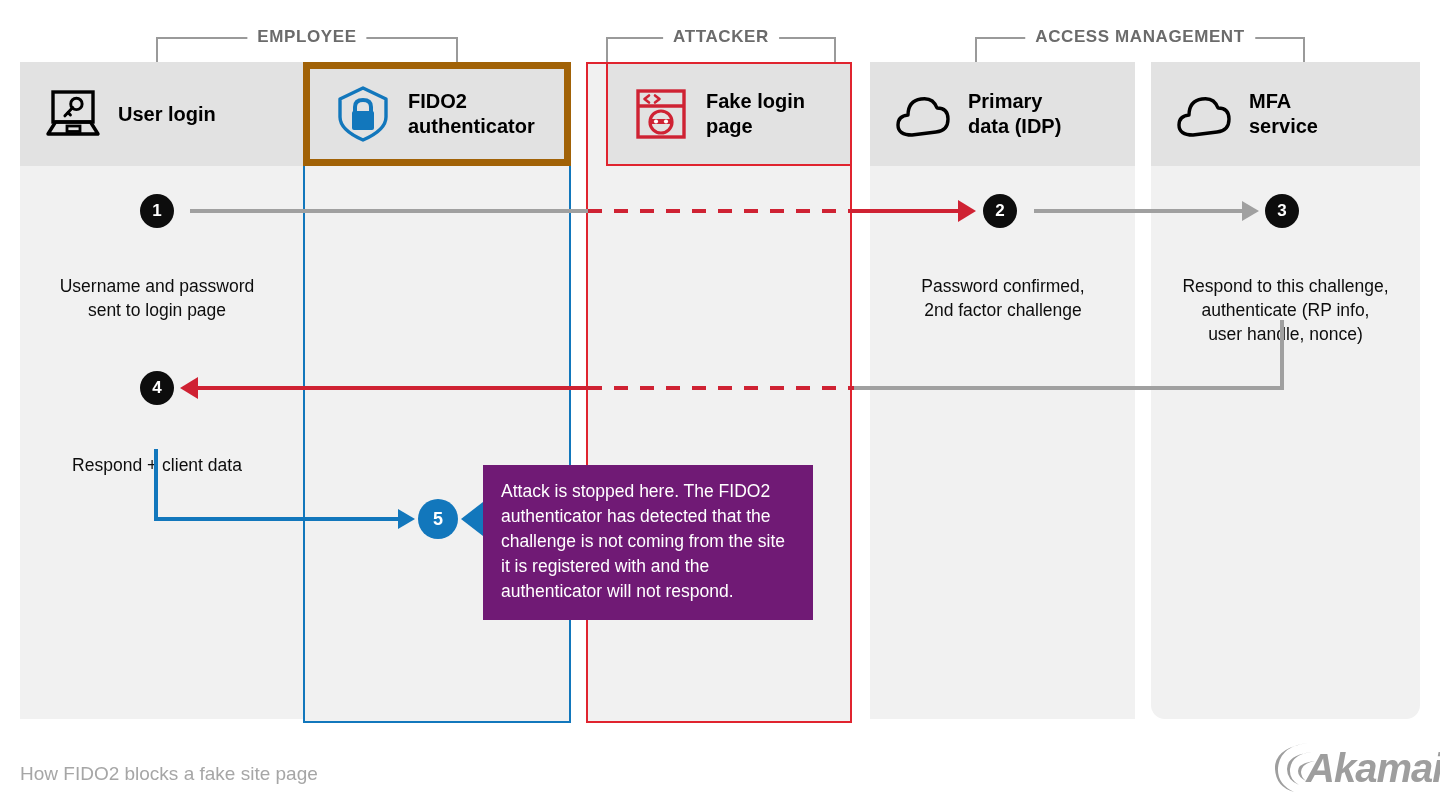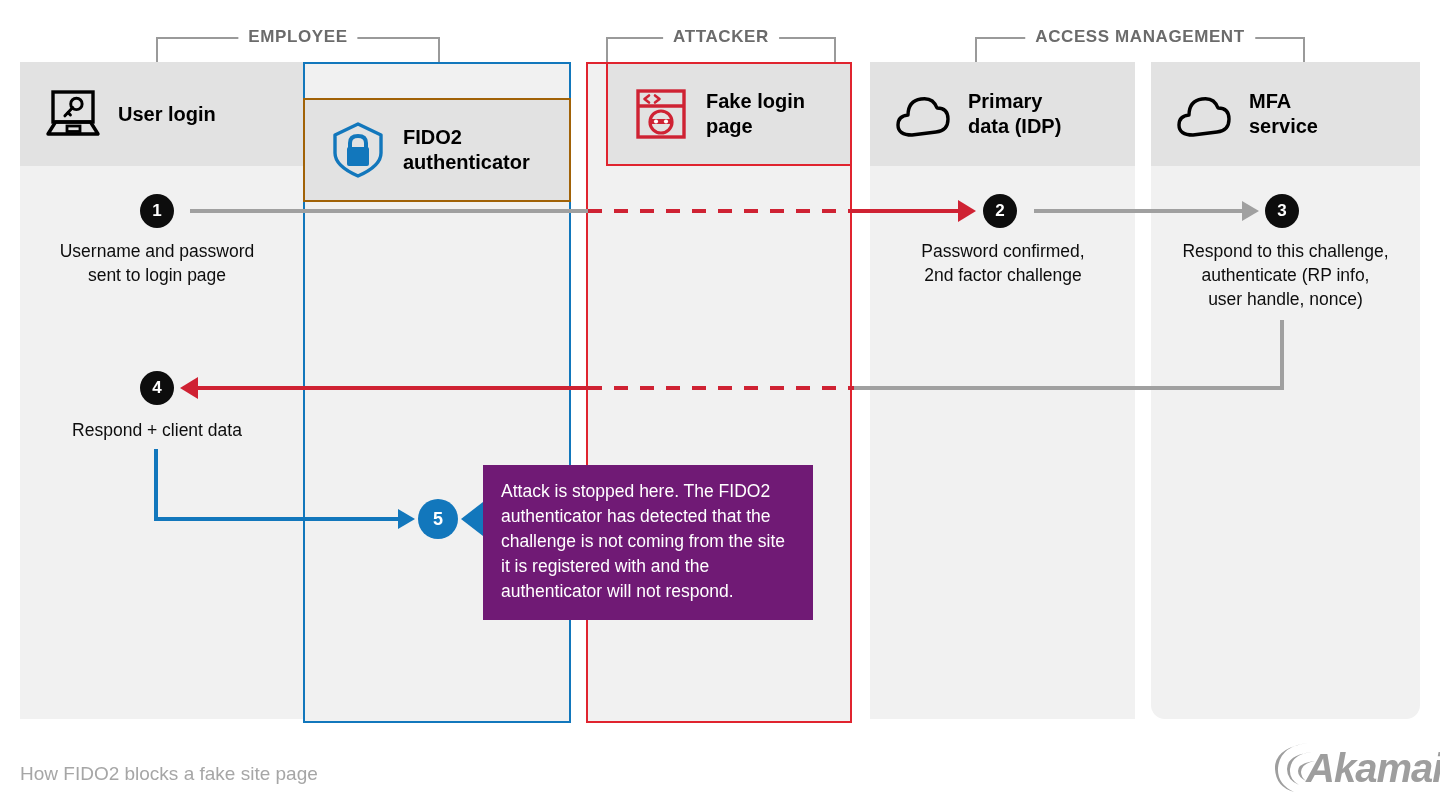--- a/index.html
+++ b/index.html
@@ -23,21 +23,21 @@
   
   .col{position:absolute;top:62px;background:#f1f1f1;box-sizing:border-box;}
   .col.plain{height:657px;}
   .col.framed{height:661px;background:#f1f1f1;}
   .col.blue{border:2px solid #1277bc;}
   .col.red{border:2px solid #e0242f;}
   .col-header{
     position:absolute;left:0;top:0;right:0;height:104px;background:#e2e2e2;
     display:flex;align-items:center;box-sizing:border-box;padding-left:22px;
   }
-  .col.blue .col-header{left:-2px;right:-2px;top:-2px;border:2px solid #a16207;width:auto;margin-top:36px;}
+  .col.blue .col-header{left:-2px;right:-2px;top:-2px;border:7px solid #a16207;width:auto;}
   .col.red .col-header{left:-2px;right:-2px;top:-2px;border:2px solid #e0242f;width:auto;margin-left:20px;}
   .col-icon{width:62px;height:58px;flex:0 0 62px;display:flex;align-items:center;justify-content:center;}
   .col-title{
     font-size:20px;font-weight:700;color:#000;line-height:25px;margin-left:14px;white-space:pre-line;
   }
 
   
   .hline{position:absolute;height:4px;background:#a0a0a0;}
   .hline.red{background:#cf2233;}
   .vline{position:absolute;width:4px;background:#a0a0a0;}
@@ -55,21 +55,21 @@
   .arrow.right-blue{border-top:10px solid transparent;border-bottom:10px solid transparent;border-left:17px solid #1277bc;}
 
   
   .badge{
     position:absolute;width:34px;height:34px;border-radius:50%;background:#0d0d0d;color:#fff;
     display:flex;align-items:center;justify-content:center;font-size:17px;font-weight:700;
   }
   .badge.blue{background:#1277bc;width:40px;height:40px;font-size:18px;}
   .steptext{
     position:absolute;text-align:center;font-size:17.5px;line-height:24px;color:#0d0d0d;
-    font-weight:400;white-space:pre-line;
+    font-weight:400;white-space:pre-line;margin-top:35px;
   }
 
   
   .callout{
     position:absolute;background:#701a75;color:#fff;box-sizing:border-box;
     padding:14px 18px 16px 18px;font-size:17.5px;line-height:25px;font-weight:400;
   }
   .callout-tail{
     position:absolute;width:0;height:0;
     border-top:17px solid transparent;border-bottom:17px solid transparent;border-right:22px solid #1277bc;
@@ -81,21 +81,21 @@
   .logo-text{
     position:absolute;font-size:40px;font-weight:700;font-style:italic;color:#9e9e9e;
     letter-spacing:-1px;font-family:"Liberation Sans","DejaVu Sans",sans-serif;
   }
 </style>
 </head>
 <body>
 
 <div id="stage">
 
-  <div class="group-head" style="left:156px;top:26px;width:284px;">
+  <div class="group-head" style="left:156px;top:26px;width:284px;padding-left:18px;">
     <div class="bracket"></div>
     <div class="group-label">EMPLOYEE</div>
   </div>
 
   <div class="group-head" style="left:606px;top:26px;width:230px;">
     <div class="bracket"></div>
     <div class="group-label">ATTACKER</div>
   </div>
 
   <div class="group-head" style="left:975px;top:26px;width:330px;">

